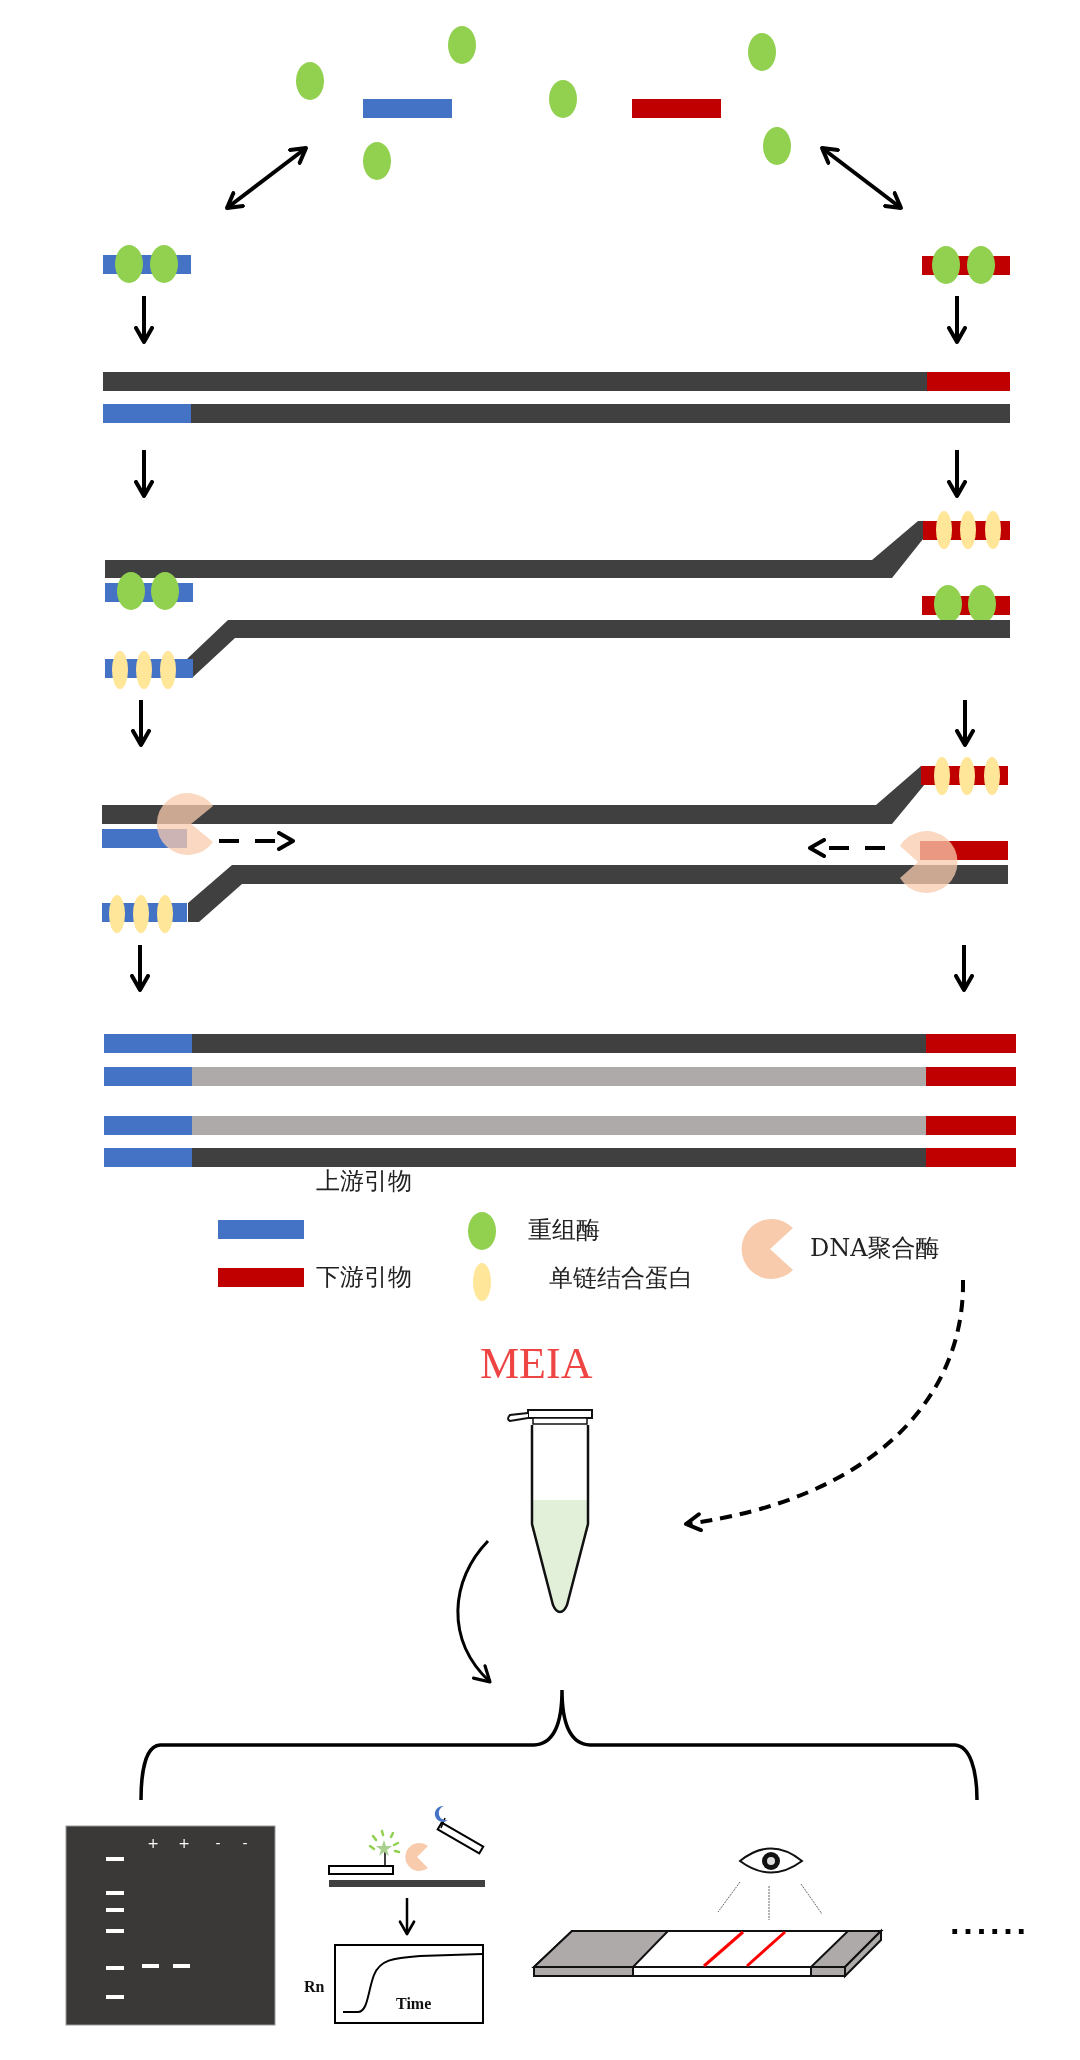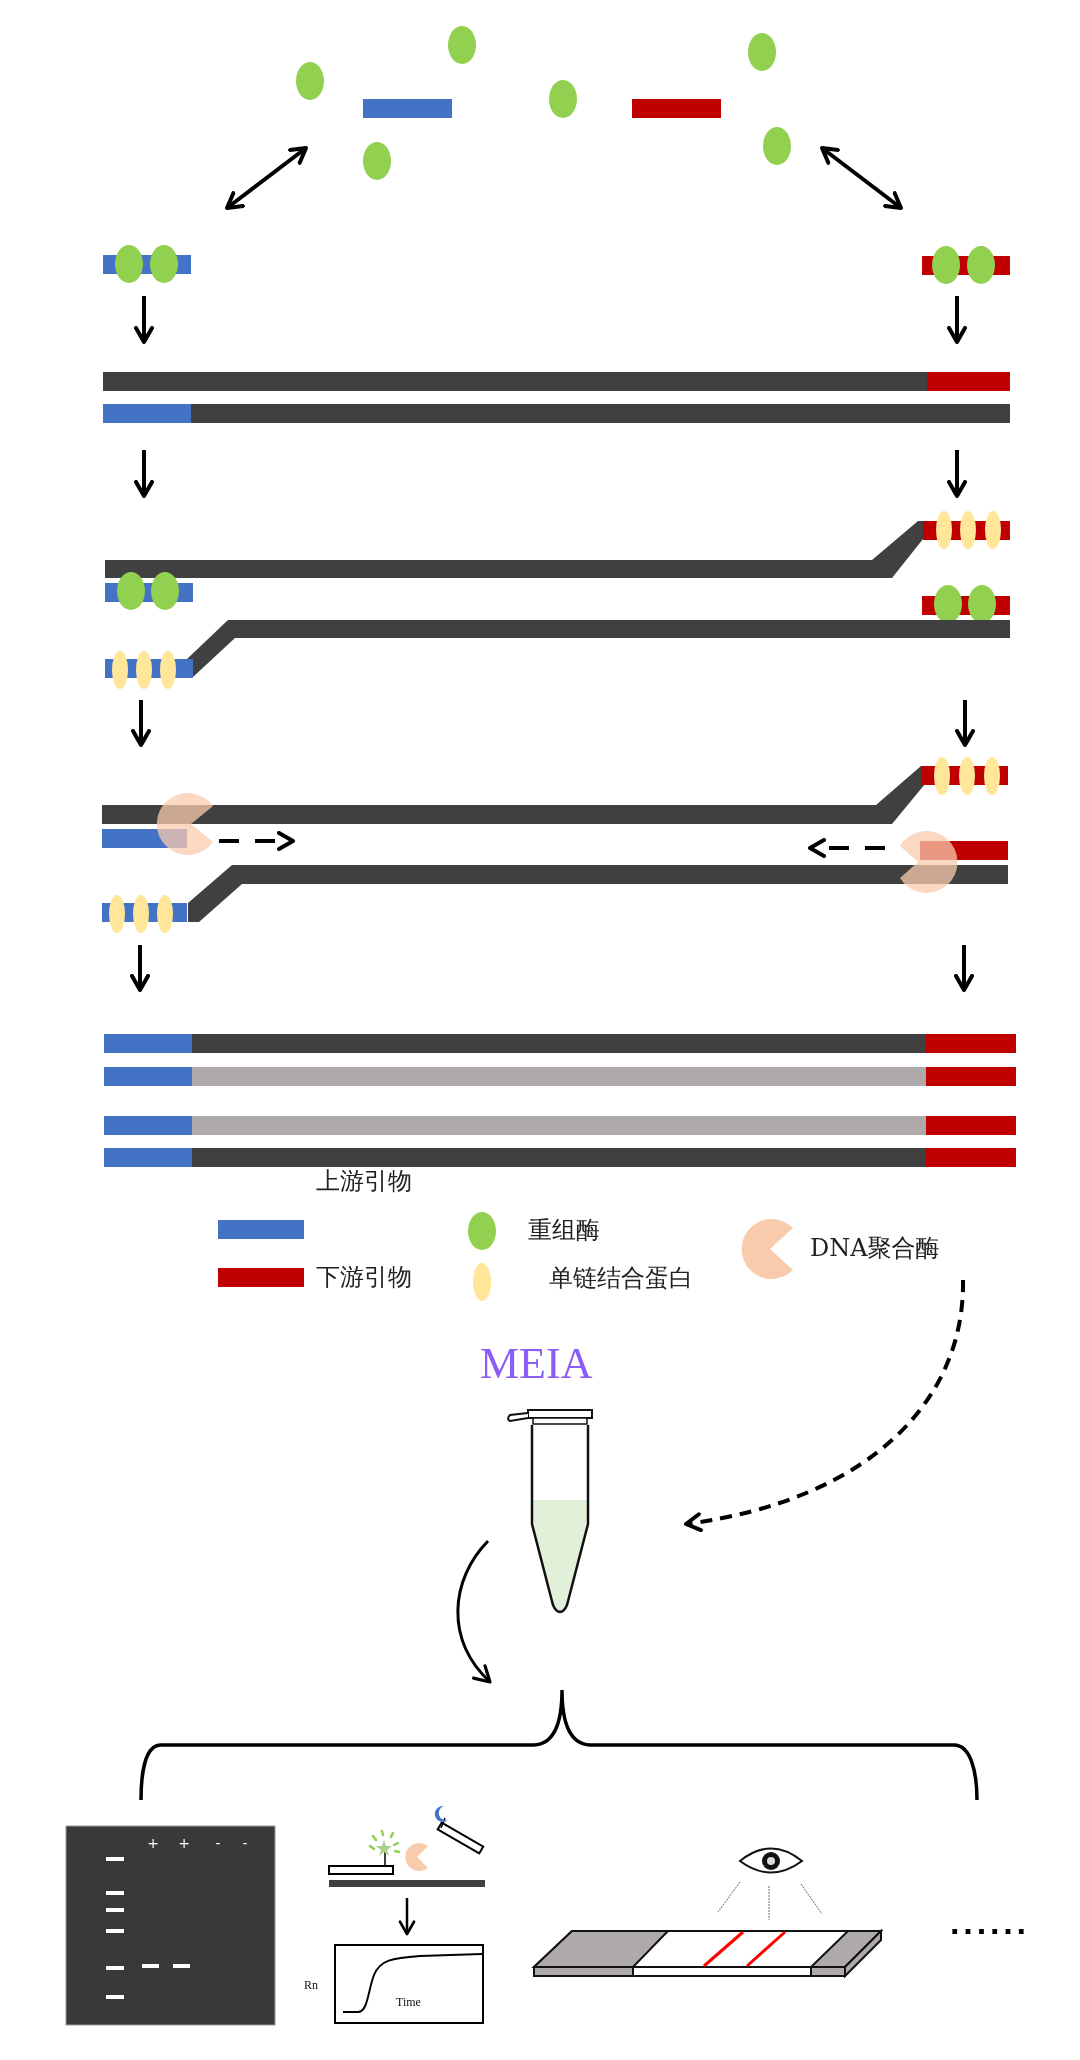--- a/index.html
+++ b/index.html
@@ -1,21 +1,21 @@
 <!DOCTYPE html>
 <html><head>
 <meta charset="utf-8">
 <style>
   html, body { margin: 0; padding: 0; background: #ffffff; }
   body { width: 1080px; height: 2060px; position: relative; overflow: hidden; font-family: "DejaVu Serif", serif; }
   #stage { position: absolute; left: 0; top: 0; }
   .legend-text { position: absolute; font-family: "DejaVu Serif", serif; font-size: 24px; color: #222; white-space: nowrap; line-height: 1; }
   .legend-bold { font-weight: normal; }
-  .meia-title { position: absolute; left: 480px; top: 1338px; font-family: "Liberation Serif", serif; font-size: 44px; color: #8b5cf6; letter-spacing: 0px; }
-  .axis-label { position: absolute; font-family: "Liberation Serif", serif; font-weight: normal; font-size: 12px; color: #111; }
+  .meia-title { position: absolute; left: 480px; top: 1338px; font-family: "Liberation Serif", serif; font-size: 44px; color: #ef4444; letter-spacing: 0px; }
+  .axis-label { position: absolute; font-family: "Liberation Serif", serif; font-weight: bold; font-size: 16px; color: #111; }
   .ellipsis { position: absolute; left: 950px; top: 1912px; font-family: "Liberation Sans", sans-serif; font-size: 34px; font-weight: bold; letter-spacing: 2px; color: #000; }
 </style>
 </head>
 <body>
 
 <svg id="stage" width="1080" height="2060" viewBox="0 0 1080 2060" xmlns="http://www.w3.org/2000/svg">
   <defs>
     <marker id="ah" viewBox="0 0 10 10" refX="8" refY="5" markerWidth="5" markerHeight="5" orient="auto-start-reverse">
       <path d="M1,1 L8,5 L1,9" fill="none" stroke="#000" stroke-width="2" stroke-linecap="round" stroke-linejoin="round"></path>
     </marker>

